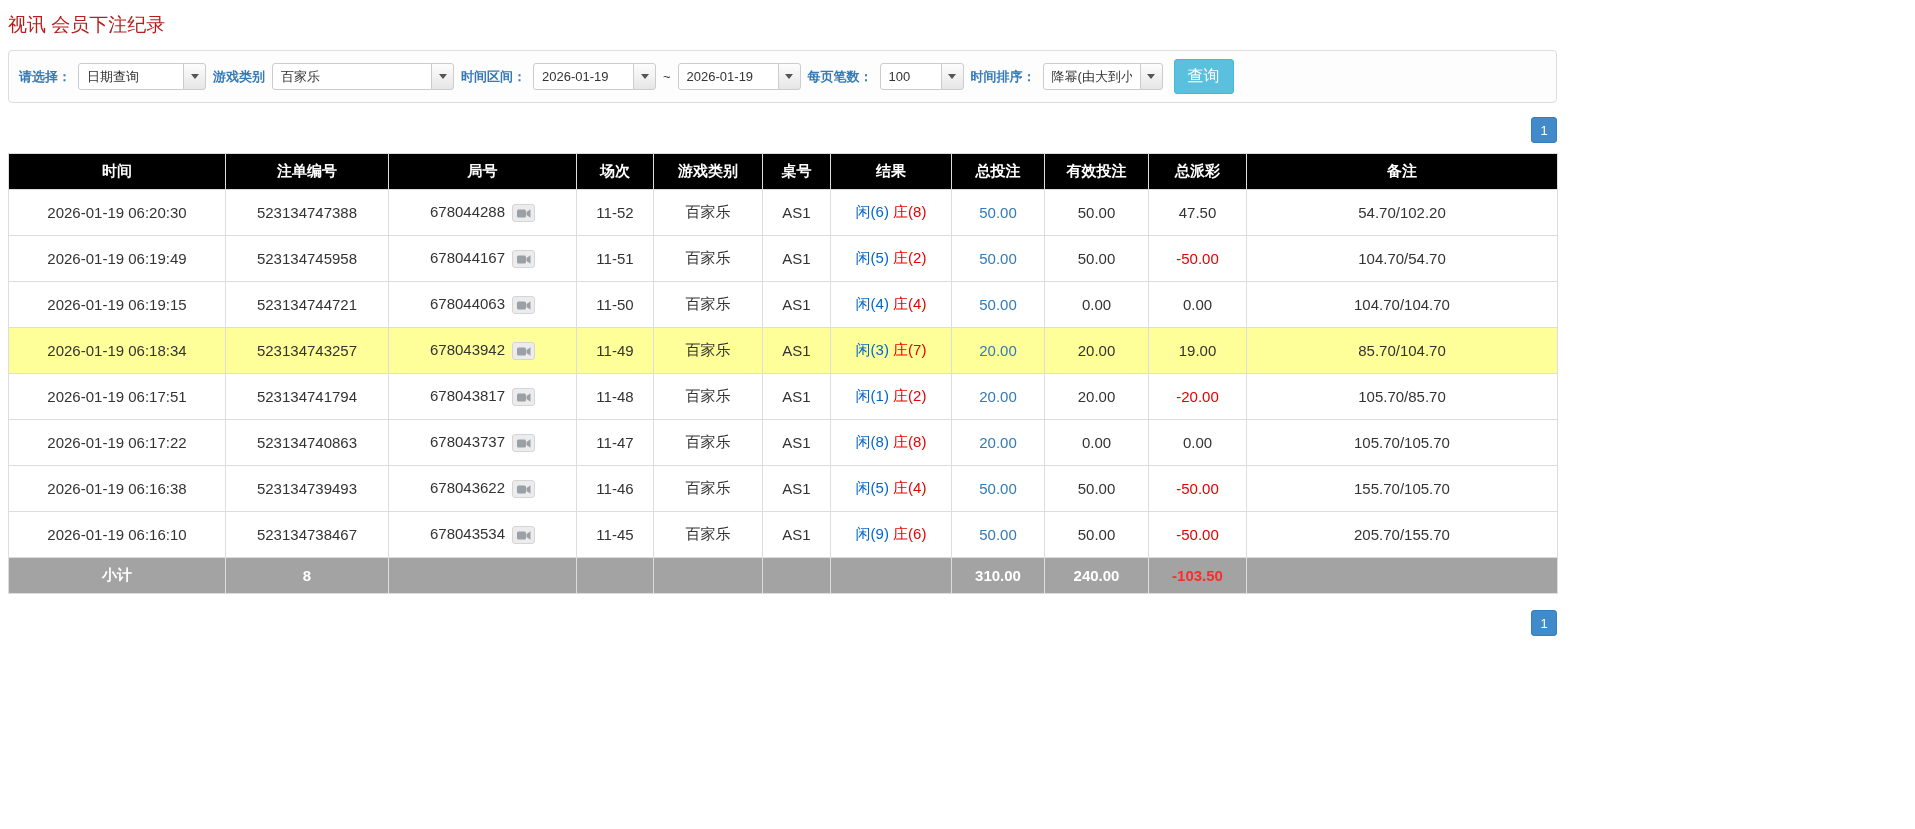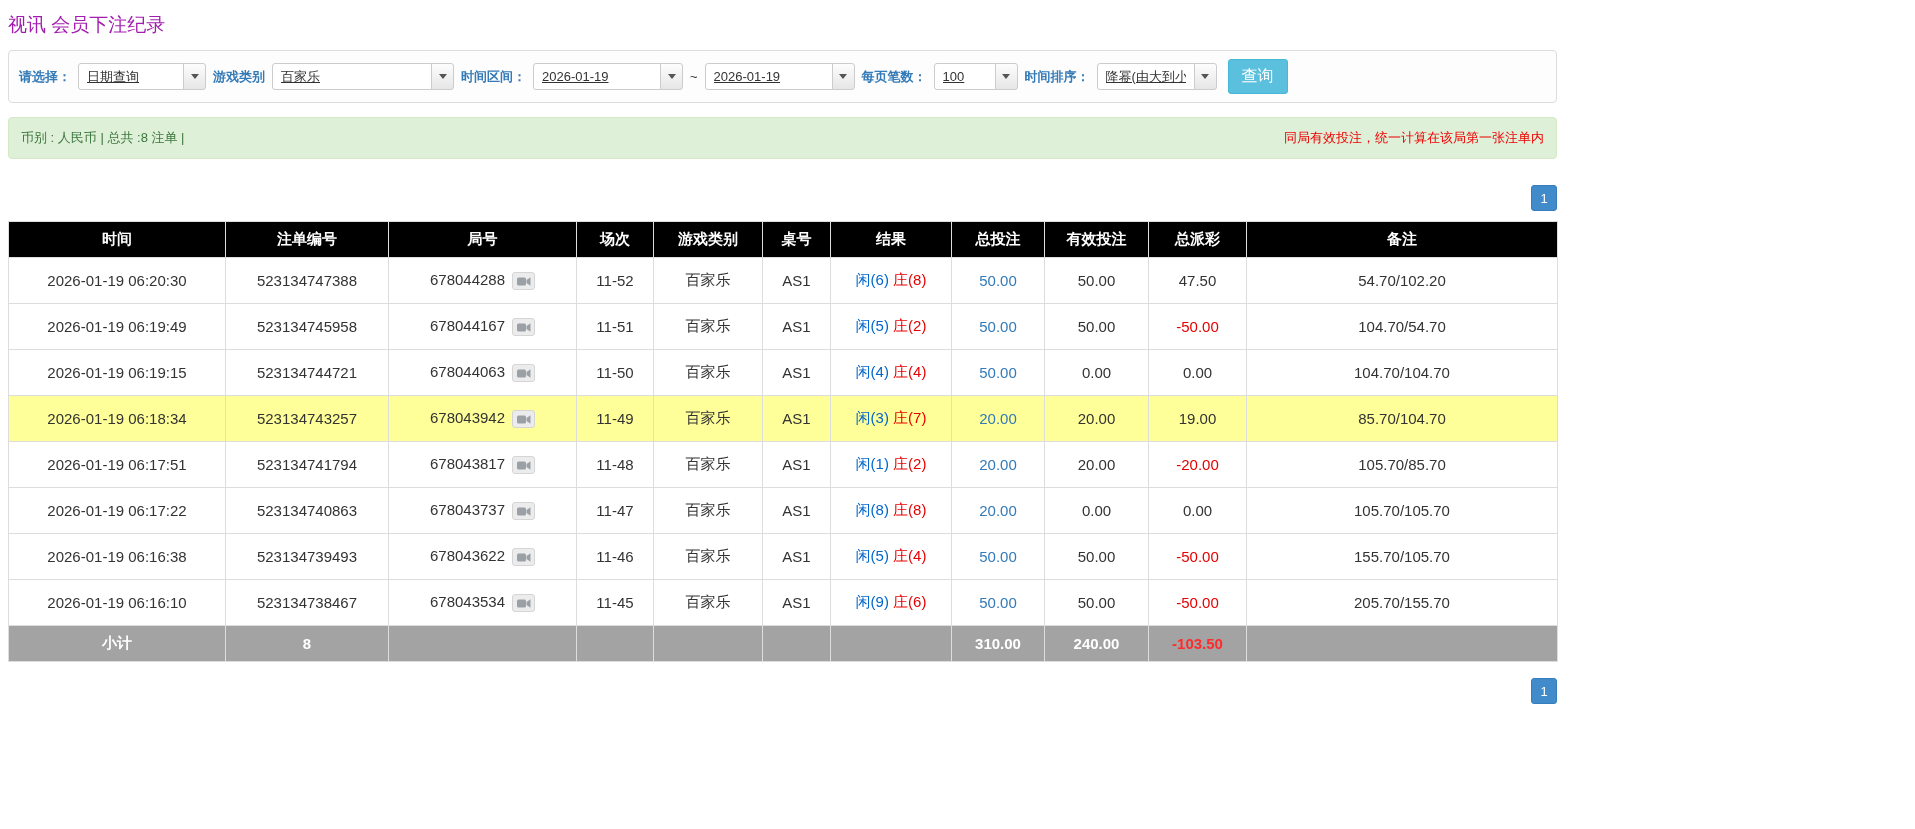--- a/index.html
+++ b/index.html
@@ -7,21 +7,21 @@
     margin: 0;
     background: #fff;
     color: #333;
     font-family: "Liberation Sans", "DejaVu Sans", sans-serif;
   }
   .container { width: 1549px; margin: 0 0 40px 8px; }
 
   .page-title {
     font-size: 19px;
     font-weight: 400;
-    color: #a21caf;
+    color: #b91c1c;
     margin: 12px 0 12px 0;
   }
 
   
   .filter-bar {
     border: 1px solid #ddd;
     background: #fdfdfd;
     border-radius: 4px;
     padding: 8px 10px;
     display: flex;
@@ -34,21 +34,20 @@
   .combo input {
     height: 27px;
     border: 1px solid #ccc;
     border-radius: 3px 0 0 3px;
     padding: 0 8px;
     font-size: 13px;
     color: #333;
     background: #fff;
     font-family: inherit;
     outline: none;
-    text-decoration: underline;
   }
   .caret-btn {
     width: 23px;
     height: 27px;
     margin-left: -1px;
     border: 1px solid #ccc;
     border-radius: 0 3px 3px 0;
     background: linear-gradient(#fdfdfd, #e6e6e6);
     display: flex;
     align-items: center;
@@ -56,21 +55,21 @@
     cursor: pointer;
   }
   .caret {
     width: 0; height: 0;
     border-left: 4px solid transparent;
     border-right: 4px solid transparent;
     border-top: 5px solid #555;
   }
   .w-select { width: 106px; }
   .w-game   { width: 160px; }
-  .w-date   { width: 128px; }
+  .w-date   { width: 101px; }
   .w-size   { width: 62px; }
   .w-sort   { width: 98px; }
   .tilde { font-size: 13px; color: #333; }
   .btn-search {
     background: #5bc0de;
     border: 1px solid #46b8da;
     color: #fff;
     font-size: 16px;
     font-family: inherit;
     padding: 6px 13px;
@@ -215,24 +214,20 @@
     <span class="combo">
       <input type="text" class="w-sort" readonly="" value="降幂(由大到小)" style="">
       <span class="caret-btn">
           <span class="caret"></span>
         </span>
     </span>
 
     <button class="btn-search">查询</button>
   </div>
 
-  <div class="summary-bar">
-    <span>币别 : 人民币 | 总共 :8 注单 |</span>
-    <span class="summary-warning">同局有效投注，统一计算在该局第一张注单内</span>
-  </div>
 
   <div class="pagination top">
     <span class="page-btn">1</span>
   </div>
 
   <table>
     <colgroup>
       <col style="width:217px">
         <col style="width:163px">
         <col style="width:188px">

